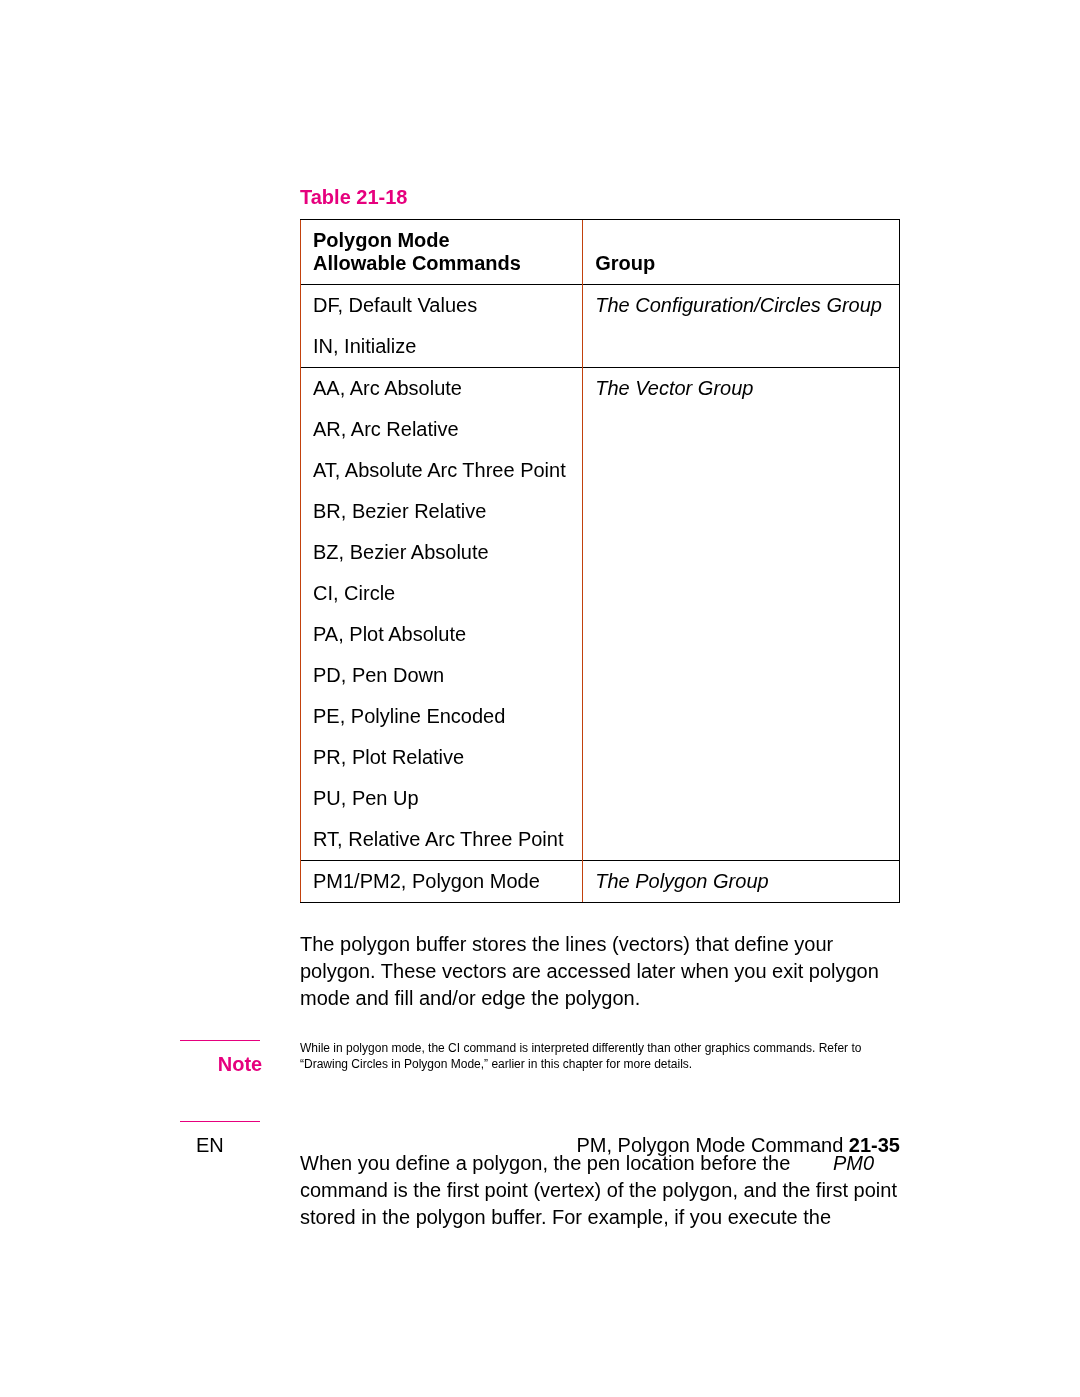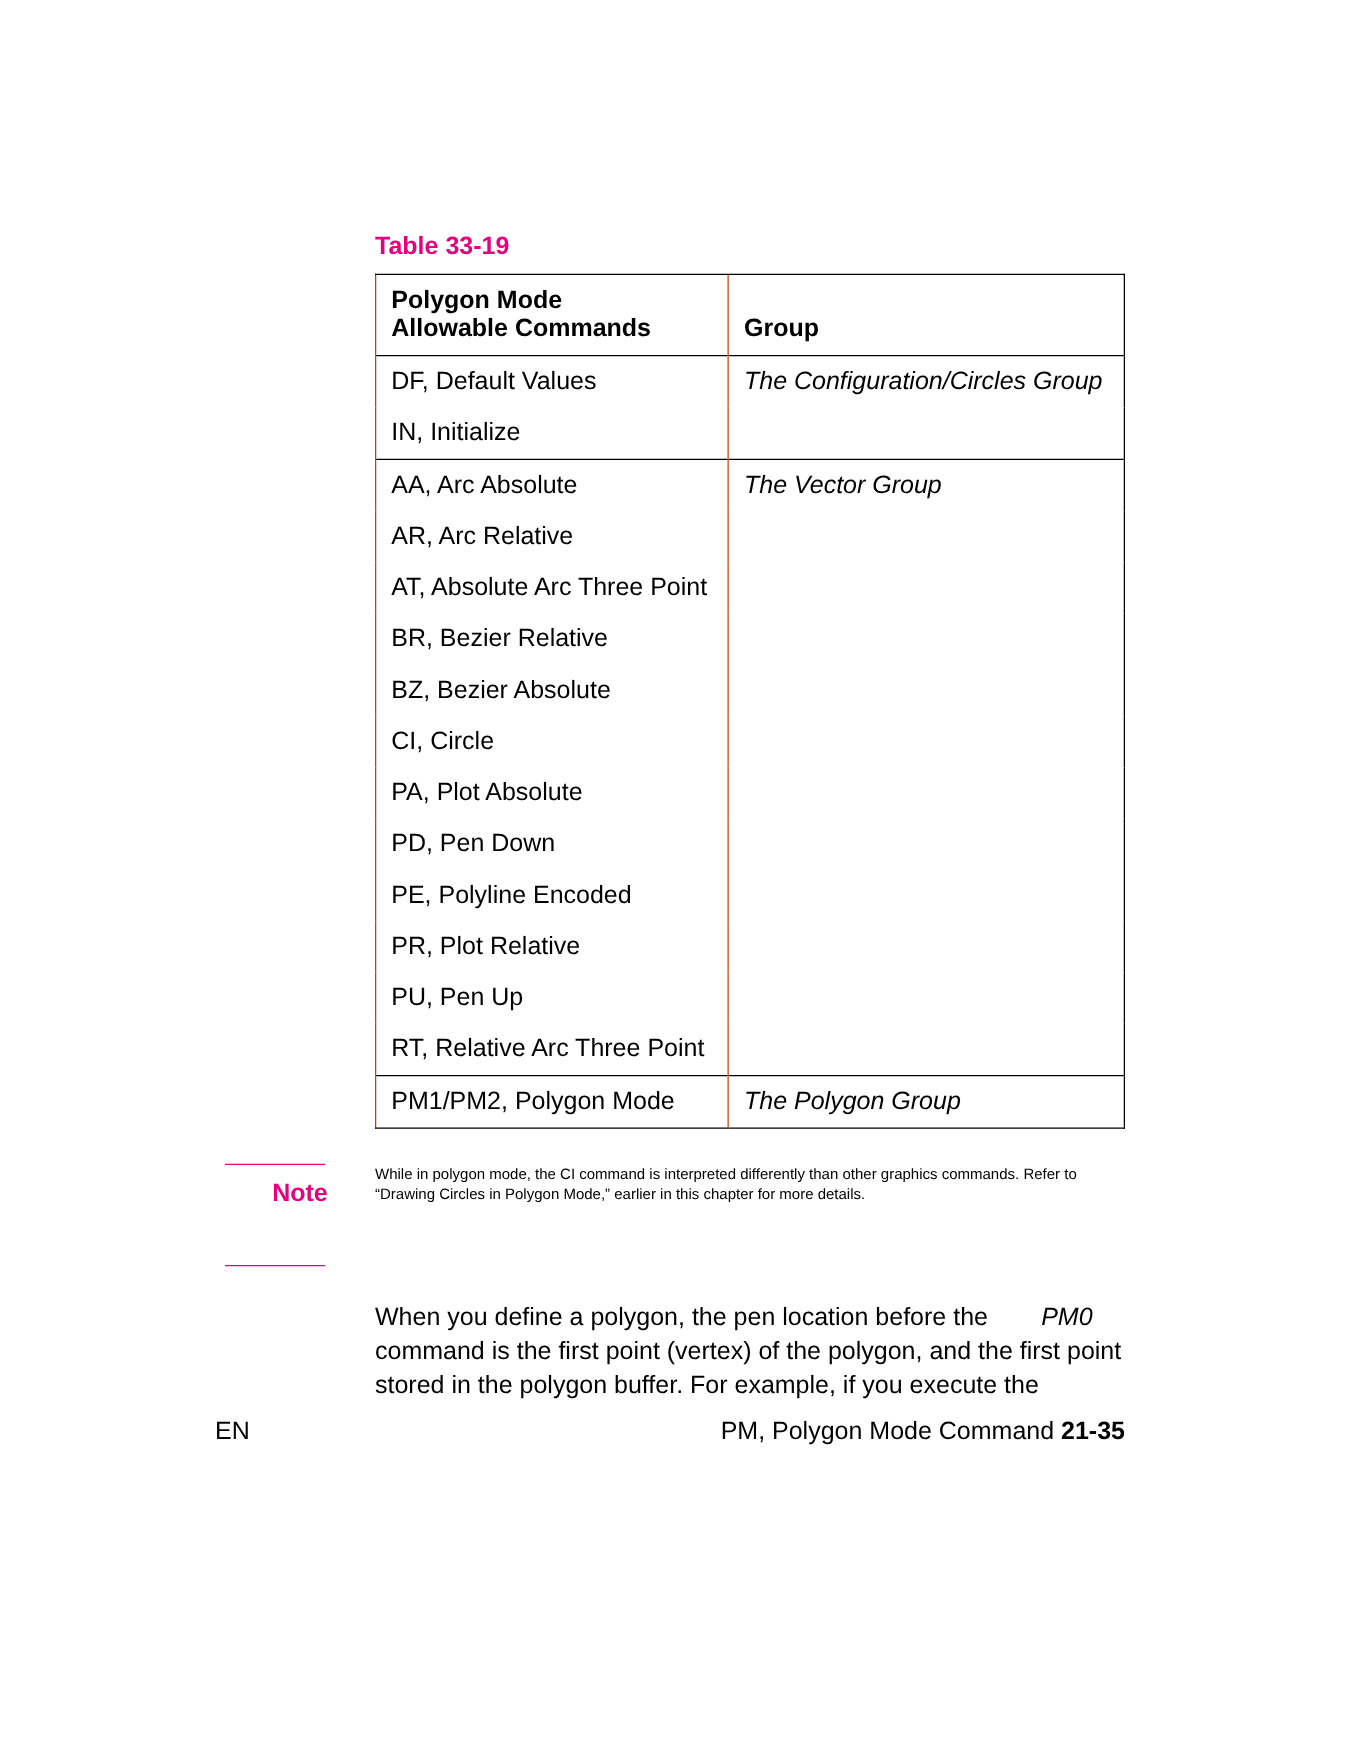--- a/index.html
+++ b/index.html
@@ -79,37 +79,37 @@
     margin-top: 45px;
   }
   .note-text {
     font-size: 12px;
     line-height: 1.35;
     max-width: 600px;
   }
   .footer {
     position: absolute;
     bottom: 240px;
-    left: 172px;
+    left: 196px;
     right: 180px;
     display: flex;
     justify-content: space-between;
     font-size: 20px;
   }
   .footer-right .bold {
     font-weight: bold;
   }
   .inline-italic { font-style: italic; margin-left: 37px; }
 </style>
 </head>
 <body>
 
 <div class="page">
 
-  <div class="table-caption">Table 33-19</div>
+  <div class="table-caption">Table 21-18</div>
 
   <table>
     <tbody>
         <tr>
       <th class="border-top border-left">
         <span>Polygon Mode</span><br>
         <span>Allowable Commands</span>
       </th>
       <th class="border-top border-left border-right" style="vertical-align: bottom;">Group</th>
     </tr>
@@ -160,20 +160,21 @@
           <td class="border-left">RT, Relative Arc Three Point</td>
         </tr>
 
     <tr>
       <td class="border-top border-left border-bottom">PM1/PM2, Polygon Mode</td>
       <td class="border-top border-left border-right border-bottom italic">The Polygon Group</td>
     </tr>
   </tbody>
     </table>
 
+  <div class="para">The polygon buffer stores the lines (vectors) that define your polygon. These vectors are accessed later when you exit polygon mode and fill and/or edge the polygon.</div>
 
   <div class="note-block">
     <div class="note-label-wrap">
       <div class="note-rule"></div>
       <div class="note-label">Note</div>
       <div class="note-rule-bottom"></div>
     </div>
     <div class="note-text">While in polygon mode, the CI command is interpreted differently than other graphics commands. Refer to “Drawing Circles in Polygon Mode,” earlier in this chapter for more details.</div>
   </div>
 

